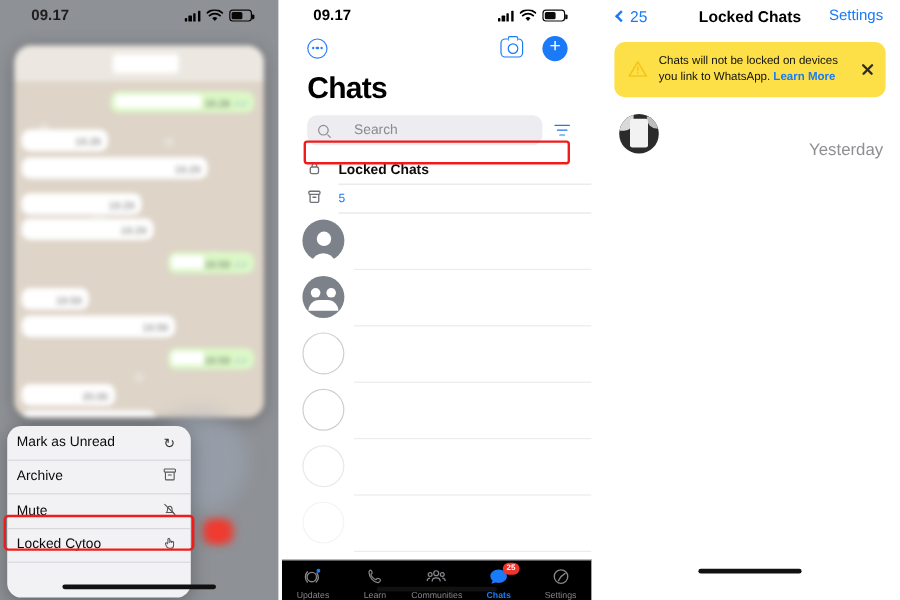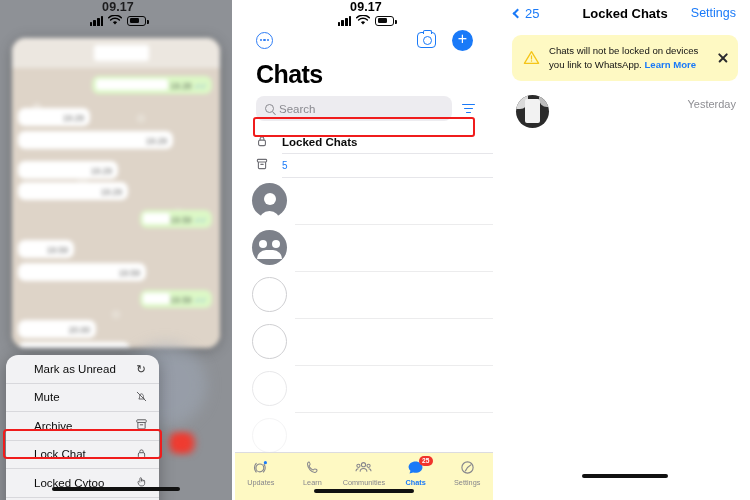--- a/index.html
+++ b/index.html
@@ -14,21 +14,21 @@
   
   .panel { position: absolute; top: 0; height: 500px; background: #fff; overflow: hidden; }
   .panel-left   { left: 0;   width: 232px; background: #8e9196; }
   .panel-mid    { left: 235px; width: 258px; }
   .panel-right  { left: 500px; width: 250px; }
 
   
   .statusbar {
     height: 26px; display: flex; align-items: center;
     justify-content: space-between; padding: 0 22px 0 26px;
-    font-size: 12.5px; font-weight: 700; color: #000; letter-spacing: .1px; flex-direction: column;
+    font-size: 12.5px; font-weight: 700; color: #000; letter-spacing: .1px;
   }
   .statusbar .sb-time { font-weight: 700; }
   .sb-right { display: flex; align-items: center; gap: 5px; }
   .bars { display: flex; align-items: flex-end; gap: 1.3px; height: 10px; }
   .bars i { display:block; width: 2.4px; background:#000; border-radius:.6px; }
   .bars i:nth-child(1){height:3.5px} .bars i:nth-child(2){height:5.5px}
   .bars i:nth-child(3){height:7.5px} .bars i:nth-child(4){height:9.5px}
   .batt { position: relative; width: 19px; height: 10px; border:1.2px solid #000;
           border-radius: 3px; opacity:.95; }
   .batt::after{ content:""; position:absolute; right:-3.4px; top:3px; width:2px;
@@ -70,21 +70,21 @@
                  height:11px; border-radius:2px; }
 
   
   .ctx-menu {
     position:absolute; left:6px; top:355px; width:153px;
     background:#f2f2f4; border-radius:12px; overflow:hidden;
     box-shadow:0 3px 16px rgba(0,0,0,.3); z-index:4;
   }
   .ctx-item {
     display:flex; align-items:center; justify-content:space-between;
-    height:28.5px; padding:0 11px 0 28px; font-size:11.5px; color:#0b0b0b;
+    height:28.5px; padding:0 11px 0 8px; font-size:11.5px; color:#0b0b0b;
     border-bottom:.7px solid #d8d8dc; position:relative;
   }
   .ctx-item:last-child{ border-bottom:none; }
   .ctx-item.danger { color:#e63b2e; }
   .ctx-ic { font-size:11.5px; opacity:.85; width:14px; text-align:center; }
   .ctx-highlight {
     position:absolute; left:3px; top:429px; width:159px; height:30px;
     border:2.4px solid #f01c1c; border-radius:4px; z-index:5; pointer-events:none;
   }
   .left-home {
@@ -120,21 +120,21 @@
             height:3px; background:#fff; border-top:1.6px solid #1a7af8;
             border-left:1.6px solid #1a7af8; border-right:1.6px solid #1a7af8;
             border-radius:2px 2px 0 0; }
   .plus-btn { width:21px; height:21px; border-radius:50%; background:#1a7af8;
               color:#fff; display:flex; align-items:center; justify-content:center;
               font-size:16px; line-height:1; font-weight:400; padding-bottom:2px; }
   .mid-title { font-size:25px; font-weight:700; letter-spacing:-.6px;
                color:#000; padding:6px 0 7px 21px; }
   .search-row { display:flex; align-items:center; gap:9px; padding:0 18px 0 21px; }
   .searchbox { flex:1; height:25px; background:#edecf0; border-radius:8px;
-               display:flex; align-items:center; gap:5px; padding:0 9px; }
+               display:flex; align-items:center; gap:21px; padding:0 9px; }
   .search-ic { width:9px; height:9px; border:1.4px solid #8a8a90; border-radius:50%;
                position:relative; }
   .search-ic::after{ content:""; position:absolute; right:-3.4px; bottom:-2.6px;
                width:4.4px; height:1.4px; background:#8a8a90; transform:rotate(45deg);
                border-radius:1px; }
   .search-ph { font-size:11.5px; color:#8a8a90; }
   .filter-ic { display:flex; flex-direction:column; gap:2.2px; align-items:center;
                width:14px; }
   .filter-ic i{ display:block; height:1.7px; background:#1a7af8; border-radius:1px; }
   .filter-ic i:nth-child(1){width:13px} .filter-ic i:nth-child(2){width:9px}
@@ -163,23 +163,23 @@
   .av.group .g1,.av.group .g2{ position:absolute; background:#fff; border-radius:50%; }
   .av.group .g1{ width:8px;height:8px; left:7px; top:10px; }
   .av.group .g2{ width:8px;height:8px; right:7px; top:10px; }
   .av.group .gb{ position:absolute; bottom:6px; left:5px; width:25px; height:9px;
         background:#fff; border-radius:9px 9px 0 0; }
   .av.blank { background:#fff; border:1px solid #cfcfd2; }
   .av.faint { background:#fff; border:1px solid #e8e8ea; }
   .av.ghost { background:#fff; border:1px solid #f4f4f5; }
   .chat-body { flex:1; height:100%; position:relative; }
 
-  .tabbar { position:absolute; left:0; right:0; bottom:0; height:48px;
-            background:#fef9c3; border-top:.7px solid #dcdce0;
-            display:flex; align-items:flex-start; padding-top:6px; }
+  .tabbar { position:absolute; left:0; right:0; bottom:0; height:34px;
+            background:#000000; border-top:.7px solid #dcdce0;
+            display:flex; align-items:flex-end; padding-top:6px; }
   .tab { flex:1; display:flex; flex-direction:column; align-items:center; gap:2px;
          font-size:7.3px; color:#86868c; position:relative; }
   .tab.active { color:#1a7af8; font-weight:700; }
   .tab-ic { height:17px; display:flex; align-items:center; justify-content:center; }
   .badge { position:absolute; top:-3px; left:50%; margin-left:3px;
            background:#f0342c; color:#fff; font-size:6.6px; font-weight:700;
            border-radius:7px; padding:1px 3.5px; line-height:1.2; }
   .mid-home { position:absolute; left:50%; transform:translateX(-50%);
               bottom:7px; width:100px; height:3.6px; background:#111; border-radius:3px; }
 
@@ -187,42 +187,42 @@
   .r-nav { height:26px; display:flex; align-items:center; padding:0 14px 0 14px;
            position:relative; }
   .r-back { display:flex; align-items:center; gap:4px; color:#1a7af8;
             font-size:13px; }
   .r-back .chev { width:7px; height:7px; border-left:2px solid #1a7af8;
             border-bottom:2px solid #1a7af8; transform:rotate(45deg); }
   .r-title { position:absolute; left:0; right:0; text-align:center;
              font-size:13px; font-weight:700; color:#000; pointer-events:none; }
   .r-settings { margin-left:auto; color:#1a7af8; font-size:12.5px; }
 
-  .banner { margin:9px 12px 0 12px; background:#fef9c3; border-radius:9px;
+  .banner { margin:9px 12px 0 12px; background:#fde047; border-radius:9px;
             display:flex; align-items:center; gap:9px; padding:9px 9px 9px 11px; }
   .warn-ic { flex:none; width:17px; height:15px; position:relative; }
   .warn-ic svg{ display:block; }
   .banner-txt { flex:1; font-size:9.6px; line-height:1.45; color:#111; }
   .banner-txt a { color:#1a7af8; text-decoration:none; font-weight:700; }
   .banner-x { flex:none; width:12px; height:12px; position:relative; }
   .banner-x::before,.banner-x::after{ content:""; position:absolute; left:0; top:5.3px;
             width:12px; height:1.5px; background:#2b2b2e; border-radius:1px; }
   .banner-x::before{ transform:rotate(45deg);} .banner-x::after{ transform:rotate(-45deg);}
 
   .r-chat-row { display:flex; align-items:flex-start; gap:10px;
                 padding:14px 14px 0 16px; }
   .r-av { width:33px; height:33px; border-radius:50%; flex:none; overflow:hidden;
           position:relative; background:#2b2b2b; }
   .r-av .ph-body{ position:absolute; left:9px; top:4px; width:15px; height:24px;
           background:#f2f2f2; border-radius:2px; }
   .r-av .blotch1{ position:absolute; left:0; top:0; width:12px; height:14px;
           background:#d9d9d9; border-radius:0 0 8px 0; }
   .r-av .blotch2{ position:absolute; right:0; top:2px; width:10px; height:10px;
           background:#bdbdbd; border-radius:0 0 0 8px; }
-  .r-time { margin-left:auto; font-size:11px; color:#8e8e93; padding-top:3px; }
+  .r-time { margin-left:auto; font-size:14px; color:#8e8e93; padding-top:3px;margin-top:18px; }
   .r-home { position:absolute; left:50%; transform:translateX(-50%);
             bottom:22px; width:86px; height:4px; background:#111; border-radius:3px; }
 </style>
 </head>
 <body>
 
 <div class="stage">
 
   <div class="panel panel-left">
     <div class="left-blurwrap">
@@ -297,44 +297,35 @@
       <div class="left-bluishblob"></div>
       <div class="left-redblob"></div>
     </div>
 
     <div class="ctx-menu">
       <div class="ctx-item">
         <span>Mark as Unread</span>
         <span class="ctx-ic">↻</span>
       </div>
       <div class="ctx-item">
-        <span>Mute</span>
-        <span class="ctx-ic">
-          <svg width="11" height="11" viewBox="0 0 14 14">
-              <path d="M3.6 10.2h6.8c-.9-.9-1-1.7-1-3.3 0-2-1.1-3.3-2.4-3.3S4.6 4.9 4.6 6.9c0 1.6-.1 2.4-1 3.3Z" stroke="#3b3b3f" stroke-width="1.1" fill="none"></path>
-              <path d="M1.6 1.6 12.4 12.4" stroke="#3b3b3f" stroke-width="1.2" stroke-linecap="round"></path>
-            </svg>
-        </span>
-      </div>
-      <div class="ctx-item">
         <span>Archive</span>
         <span class="ctx-ic">
           <svg width="11" height="11" viewBox="0 0 14 14">
               <rect x="1" y="1" width="12" height="3.4" rx="1" stroke="#3b3b3f" stroke-width="1.2" fill="none"></rect>
               <path d="M2.4 4.6v7a1 1 0 0 0 1 1h7.2a1 1 0 0 0 1-1v-7" stroke="#3b3b3f" stroke-width="1.2" fill="none"></path>
               <path d="M5.4 7.4h3.2" stroke="#3b3b3f" stroke-width="1.2" stroke-linecap="round"></path>
             </svg>
         </span>
       </div>
       <div class="ctx-item">
-        <span>Lock Chat</span>
+        <span>Mute</span>
         <span class="ctx-ic">
           <svg width="11" height="11" viewBox="0 0 14 14">
-              <rect x="3" y="6" width="8" height="6.4" rx="1.6" stroke="#3b3b3f" stroke-width="1.2" fill="none"></rect>
-              <path d="M4.8 6V4.6a2.2 2.2 0 0 1 4.4 0V6" stroke="#3b3b3f" stroke-width="1.2" fill="none"></path>
+              <path d="M3.6 10.2h6.8c-.9-.9-1-1.7-1-3.3 0-2-1.1-3.3-2.4-3.3S4.6 4.9 4.6 6.9c0 1.6-.1 2.4-1 3.3Z" stroke="#3b3b3f" stroke-width="1.1" fill="none"></path>
+              <path d="M1.6 1.6 12.4 12.4" stroke="#3b3b3f" stroke-width="1.2" stroke-linecap="round"></path>
             </svg>
         </span>
       </div>
       <div class="ctx-item">
         <span>Locked Cytoo</span>
         <span class="ctx-ic">
           <svg width="11" height="11" viewBox="0 0 14 14">
               <path d="M5 7V3.2a1 1 0 0 1 2 0V7m0-1.2a1 1 0 0 1 2 0V7m0-.6a1 1 0 0 1 2 0v3.2c0 1.7-1.3 3-3 3H6.4c-1.6 0-2.4-1-3-2.2L2.6 8.4a1 1 0 0 1 1.6-1.2L5 8.2" stroke="#3b3b3f" stroke-width="1.1" fill="none" stroke-linejoin="round"></path>
             </svg>
         </span>

